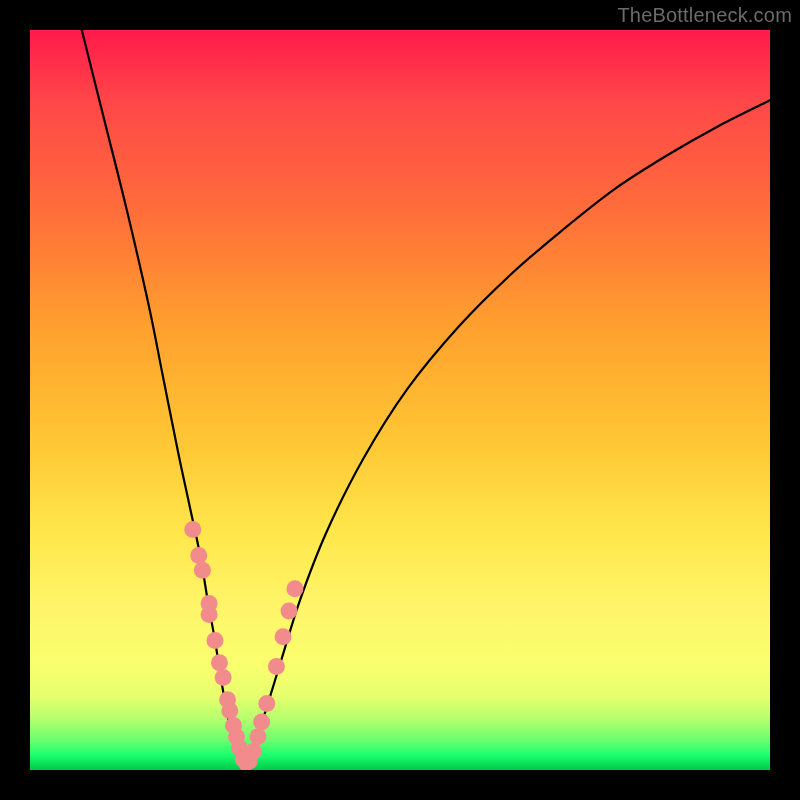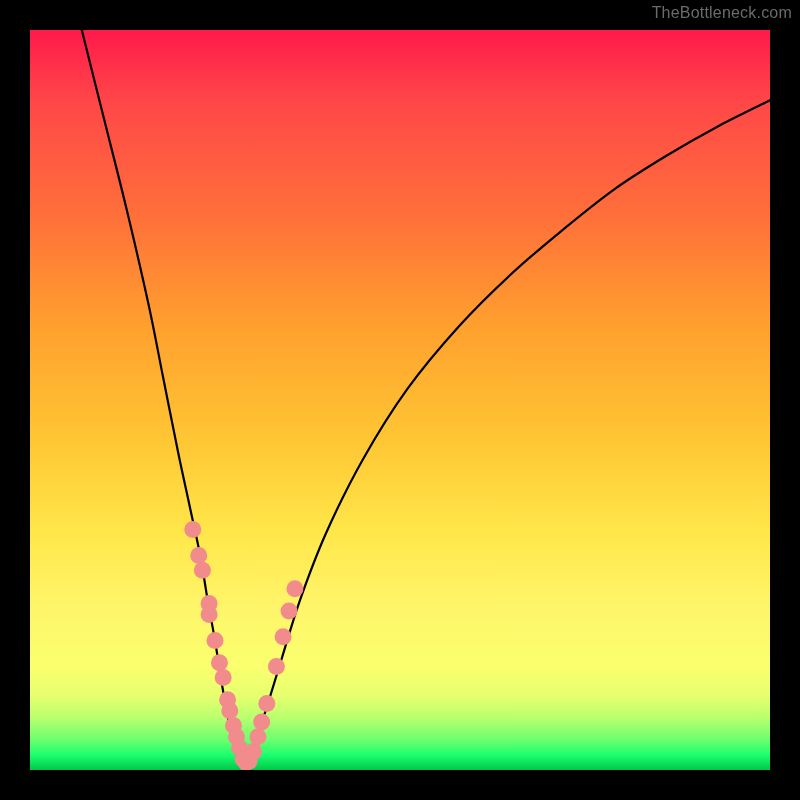--- a/index.html
+++ b/index.html
@@ -45,21 +45,21 @@
     left: 0;
     top: 0;
     width: 100%;
     height: 100%;
   }
   .watermark {
     position: absolute;
     top: 4px;
     right: 8px;
     color: #6b6b6b;
-    font-size: 16px;
+    font-size: 20px;
     font-weight: 400;
     letter-spacing: 0.2px;
     user-select: none;
   }
 </style>
 </head>
 <body>
 
 <div class="frame">
   <div class="plot">

